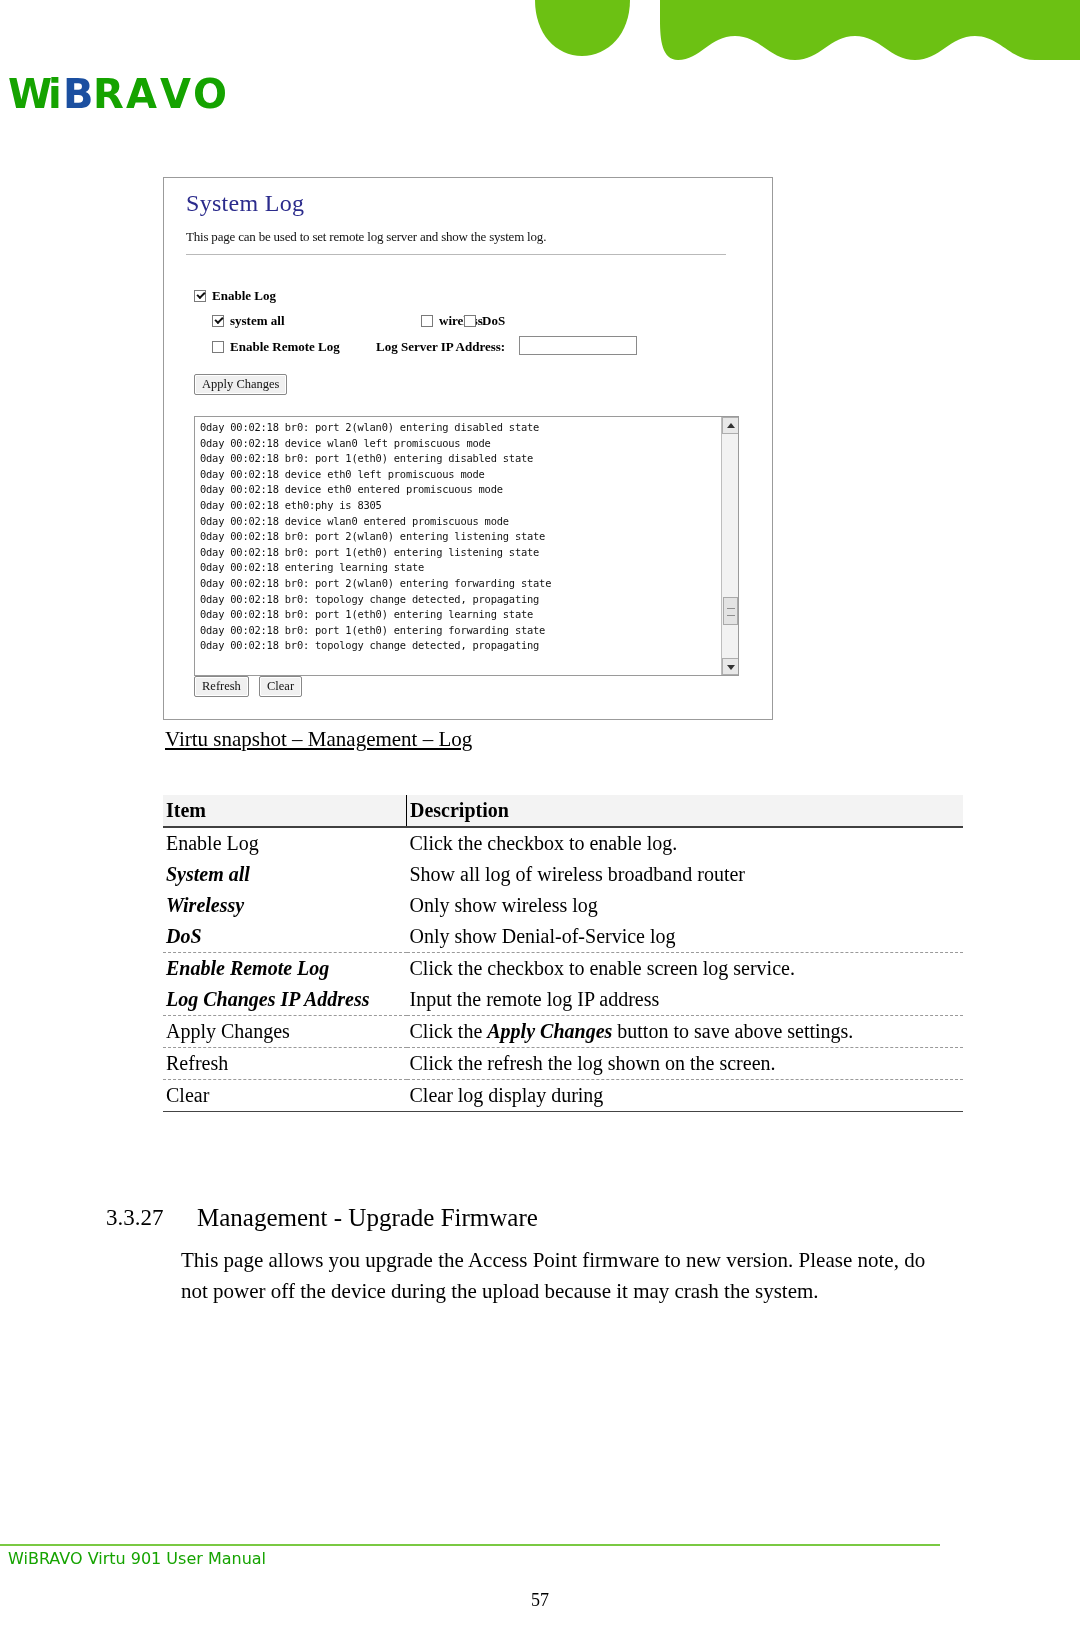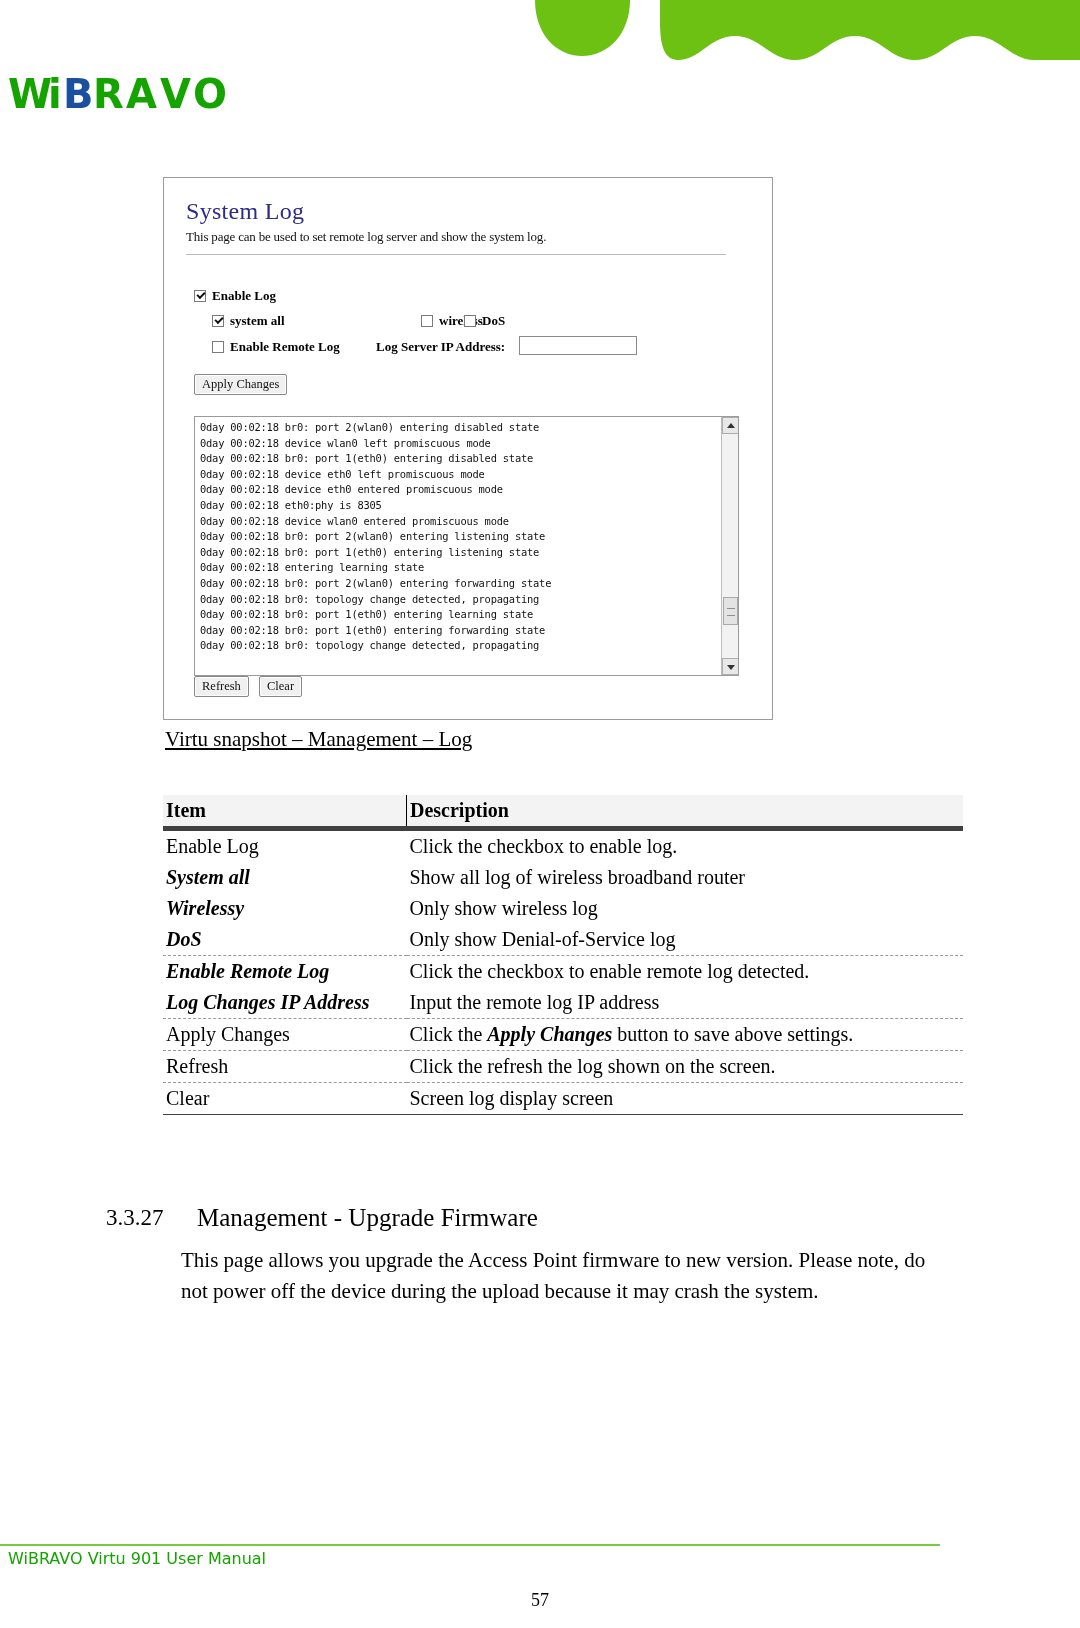--- a/index.html
+++ b/index.html
@@ -39,21 +39,21 @@
     top: 177px;
     width: 610px;
     height: 543px;
     border: 1px solid #9b9b9b;
     background: #ffffff;
     box-sizing: border-box;
   }
   .shot-title {
     position: absolute;
     left: 22px;
-    top: 20px;
+    top: 12px;
     font-family: "Liberation Serif", serif;
     font-size: 24px;
     color: #2b2b8c;
     letter-spacing: .3px;
   }
   .shot-sub {
     position: absolute;
     left: 22px;
     top: 51px;
     font-family: "Liberation Serif", serif;
@@ -208,21 +208,21 @@
     font-family: "Liberation Serif", serif;
     font-size: 20px;
   }
   .tbl td {
     vertical-align: top;
     padding: 4px 4px 4px 3px;
   }
   .tbl .c1 { width: 236px; }
   .tbl tr.head td {
     font-weight: bold;
-    border-bottom: 5px solid #404040;
+    border-bottom: 2px solid #404040;
     background: #f3f3f3;
   }
   .tbl tr.head td.c1 { border-right: 1px solid #000; }
   .tbl td.c1 { }
   .bi { font-weight: bold; font-style: italic; }
   .sep td { border-bottom: 1px dashed #9a9a9a; }
   .sep-solid td { border-bottom: 1px solid #444; }
 
   
   .sec-num {
@@ -367,37 +367,37 @@
     <tr>
       <td class="c1 bi">Wirelessy</td>
       <td>Only show wireless log</td>
     </tr>
     <tr class="sep">
       <td class="c1 bi">DoS</td>
       <td>Only show Denial-of-Service log</td>
     </tr>
     <tr>
       <td class="c1 bi">Enable Remote Log</td>
-      <td>Click the checkbox to enable remote log detected.</td>
+      <td>Click the checkbox to enable screen log service.</td>
     </tr>
     <tr class="sep">
       <td class="c1 bi">Log Changes IP Address</td>
       <td>Input the remote log IP address</td>
     </tr>
     <tr class="sep">
       <td class="c1">Apply Changes</td>
       <td><span>Click the </span><span class="bi">Apply Changes</span><span> button to save above settings.</span></td>
     </tr>
     <tr class="sep">
       <td class="c1">Refresh</td>
       <td>Click the refresh the log shown on the screen.</td>
     </tr>
     <tr class="sep-solid">
       <td class="c1">Clear</td>
-      <td>Screen log display screen</td>
+      <td>Clear log display during</td>
     </tr>
   </tbody>
 </table>
 
 <div class="sec-num">3.3.27</div>
 <div class="sec-title">Management - Upgrade Firmware</div>
 <div class="sec-body">This page allows you upgrade the Access Point firmware to new version. Please note, do not power off the device during the upload because it may crash the system.</div>
 
 <div class="footer-line"></div>
 <div class="footer-text">WiBRAVO Virtu 901 User Manual</div>

